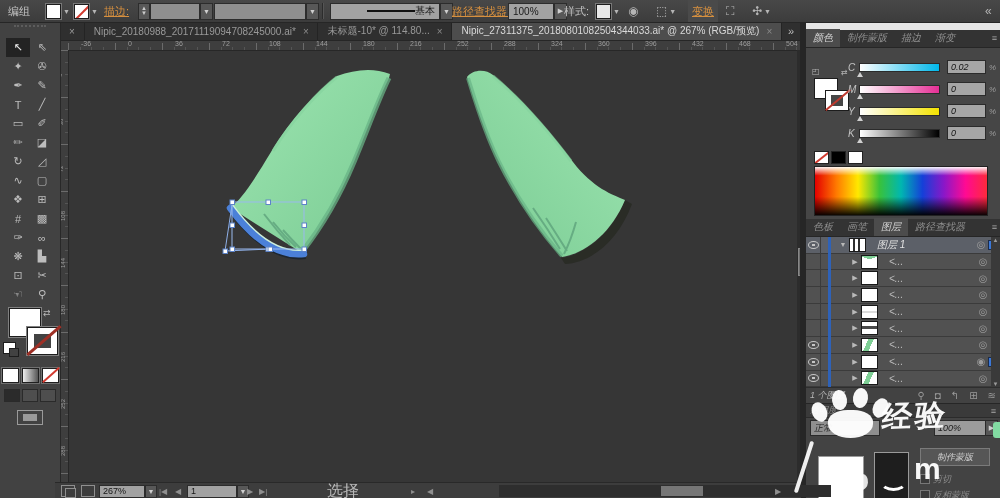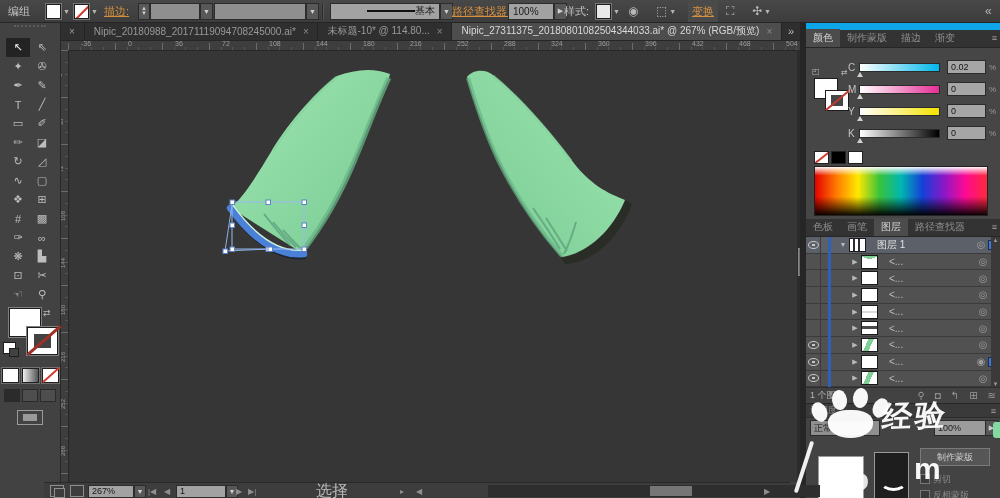--- a/index.html
+++ b/index.html
@@ -55,31 +55,31 @@
      background-size:100% 7px,100% 3px;background-position:left bottom,left bottom;background-repeat:no-repeat;}
   .ruler-v{position:absolute;left:0;top:10px;width:8px;bottom:0;background:#3e3e3e;border-right:1px solid #272727;
      background-image:repeating-linear-gradient(180deg,#6b6b6b 0 1px,transparent 1px 47px),repeating-linear-gradient(180deg,#555 0 1px,transparent 1px 11.75px);
      background-size:7px 100%,3px 100%;background-position:right top,right top;background-repeat:no-repeat;}
   .rlab{position:absolute;top:0;font-size:7px;color:#9c9c9c;transform:translateX(1px);}
   .rvlab{position:absolute;left:-2px;font-size:6px;color:#9c9c9c;transform:rotate(-90deg);}
   #art{position:absolute;left:8px;top:10px;}
   .vscroll{position:absolute;right:1px;top:10px;bottom:0;width:8px;background:#2c2c2c;}
   .vthumb{position:absolute;left:1px;top:198px;width:6px;height:26px;background:#6d6d6d;border:1px solid #888;}
   
-  .sbar{position:absolute;left:44px;top:482px;width:746px;height:16px;background:#3d3d3d;border-top:1px solid #292929;z-index:4;}
+  .sbar{position:absolute;left:55px;top:482px;width:746px;height:16px;background:#3d3d3d;border-top:1px solid #292929;z-index:4;}
   .si{position:absolute;top:0;height:16px;display:flex;align-items:center;font-size:9px;color:#9f9f9f;}
   .sfield{height:11px;background:#a2a2a2;color:#151515;border:1px solid #2c2c2c;display:flex;align-items:center;padding:0 3px;font-size:9px;}
   .sarr{font-size:8px;color:#8f8f8f;}
   .hstrack{position:absolute;left:444px;top:2px;width:332px;height:12px;background:#2e2e2e;}
   .hsthumb{position:absolute;left:162px;top:1px;width:42px;height:10px;background:#767676;}
   .miniic{width:12px;height:10px;border:1px solid #8f8f8f;position:relative;}
   .miniic.dbl::after{content:"";position:absolute;left:3px;top:2px;width:9px;height:8px;border:1px solid #8f8f8f;background:#3d3d3d;}
   
   .pgap{position:absolute;left:800px;top:22px;width:6px;bottom:0;background:#262626;z-index:3;}
-  .rpanel{position:absolute;left:806px;top:22px;right:0;bottom:0;background:#0ea5e9;z-index:3;}
+  .rpanel{position:absolute;left:806px;top:22px;right:0;bottom:0;background:#e5e5e5;z-index:3;font-style:italic;}
   .ptabs{display:flex;align-items:flex-end;height:17px;background:#333;border-bottom:1px solid #262626;position:relative;}
   .ptab{padding:2px 7px;font-size:10px;color:#8f8f8f;white-space:nowrap;}
   .ptab.active{background:#4c4c4c;color:#d4d4d4;}
   .pmenu{position:absolute;right:3px;top:3px;color:#aaa;font-size:9px;}
   .cpanel{position:relative;height:171px;background:#464646;}
   .mini-fs{position:absolute;left:8px;top:28px;width:40px;height:46px;}
   .mfill{position:absolute;left:0;top:2px;width:22px;height:19px;background:#fff;border:1px solid #1c1c1c;}
   .mstroke{position:absolute;left:11px;top:14px;width:22px;height:19px;background:#fff;border:1px solid #1c1c1c;}
   .mstroke::before{content:"";position:absolute;left:5px;top:4px;right:5px;bottom:4px;background:#464646;}
   .mstroke::after{content:"";position:absolute;left:-4px;top:8px;width:32px;height:2px;background:#c0392e;transform:rotate(-40deg);}

